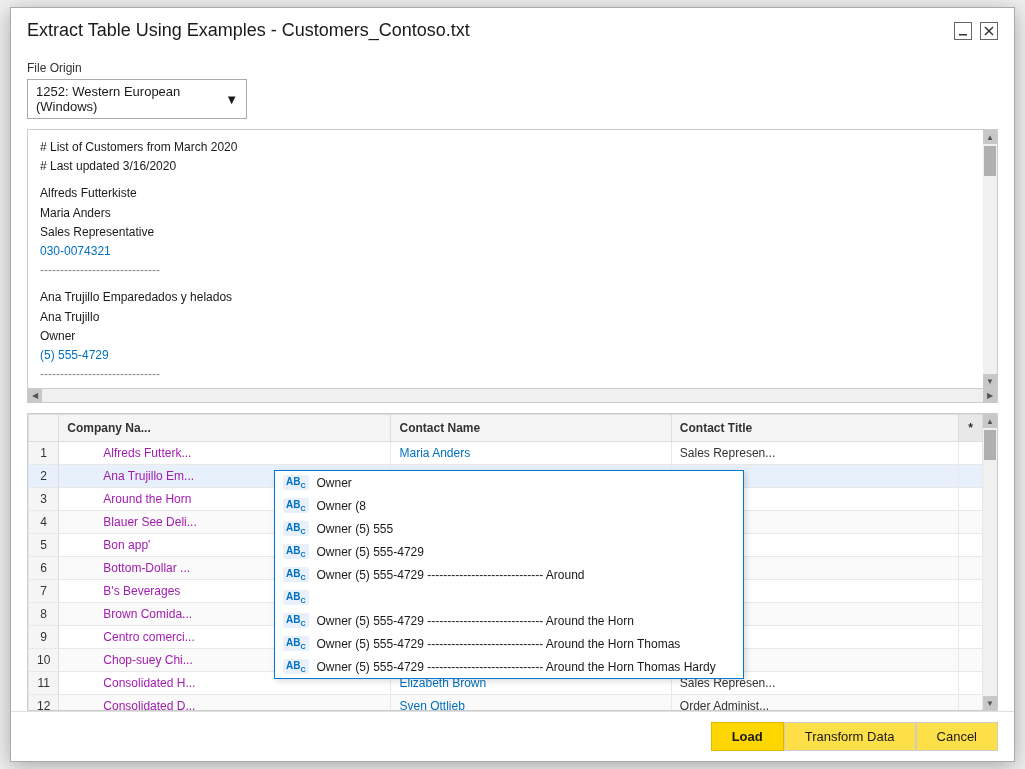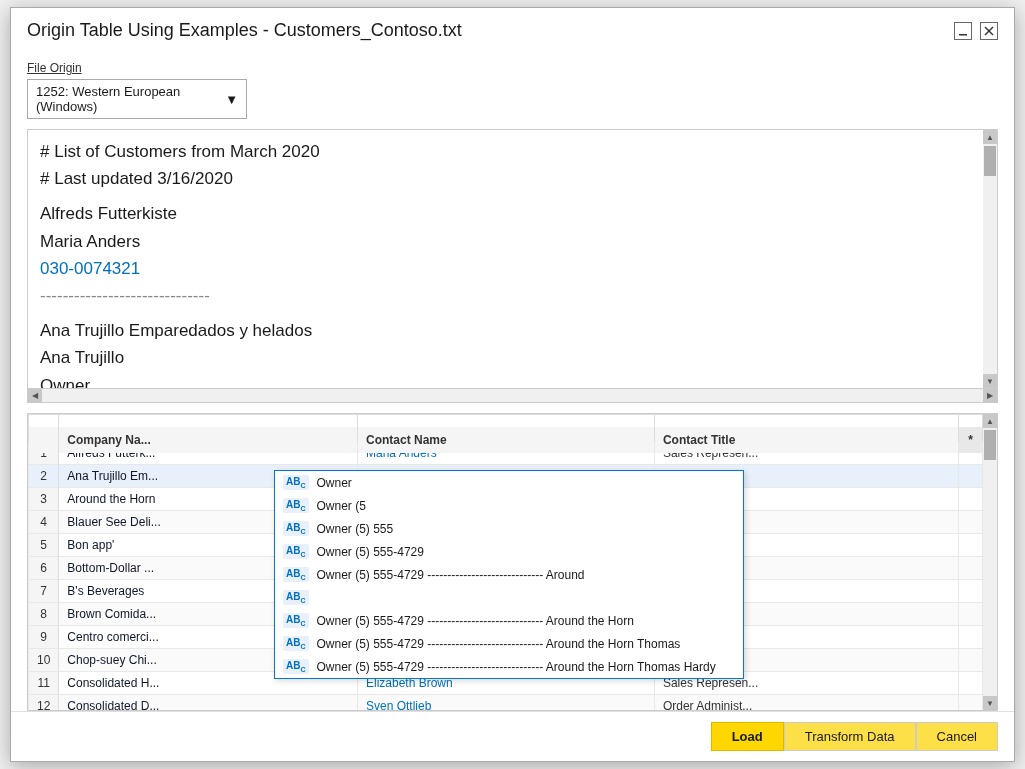--- a/index.html
+++ b/index.html
@@ -56,21 +56,20 @@
       flex: 1;
       display: flex;
       flex-direction: column;
       padding: 12px 16px 0 16px;
       overflow: hidden;
     }
     .file-origin-label {
       font-size: 12px;
       color: #333;
       margin-bottom: 4px;
-      text-decoration: underline;
     }
     .file-origin-dropdown {
       display: flex;
       align-items: center;
       border: 1px solid #aaa;
       background: #fff;
       padding: 4px 8px;
       width: 220px;
       cursor: pointer;
       margin-bottom: 10px;
@@ -110,21 +109,21 @@
       color: #555;
       flex-shrink: 0;
     }
     .scroll-thumb {
       width: 12px;
       height: 30px;
       background: #b0b0b0;
       margin-top: 2px;
       cursor: pointer;
     }
-    .preview-line { color: #1a1a1a; line-height: 1.6; font-size: 17px; }
+    .preview-line { color: #1a1a1a; line-height: 1.6; font-size: 12px; }
     .preview-line.comment { color: #1a1a1a; }
     .preview-line.phone { color: #0070c0; }
     .preview-line.separator { color: #888; }
     .preview-line.empty { height: 8px; }
 
     .table-panel {
       margin-top: 10px;
       flex: 1;
       border: 1px solid #ccc;
       overflow: hidden;
@@ -148,21 +147,21 @@
     thead tr th {
       background: #f5f5f5;
       border: 1px solid #ddd;
       padding: 6px 8px;
       font-weight: 600;
       font-size: 12px;
       color: #333;
       text-align: left;
       white-space: nowrap;
       position: sticky;
-      top: 12px;
+      top: 0;
       z-index: 1;
     }
     tbody tr td {
       border: 1px solid #e8e8e8;
       padding: 4px 8px;
       font-size: 12px;
       color: #555;
       white-space: nowrap;
       max-width: 130px;
       overflow: hidden;
@@ -174,21 +173,21 @@
       font-weight: 500;
       background: #f5f5f5 !important;
       border-right: 1px solid #ddd;
       width: 30px;
       text-align: center;
     }
     .contact-title-cell {
       color: #333 !important;
       min-width: 100px;
     }
-    .company-name-link { color: #0f172a; }
+    .company-name-link { color: #a21caf; margin-left: 36px; }
     .contact-name-link { color: #0070c0; }
     .active-row td { background: #e8f0fb !important; }
 
     .table-scrollbar-v {
       width: 14px;
       background: #f0f0f0;
       display: flex;
       flex-direction: column;
       align-items: center;
     }
@@ -254,21 +253,21 @@
 
     .col-star { width: 24px; }
     .add-col { background: #e8e8e8; text-align: center; cursor: pointer; }
   </style>
 </head>
 <body>
 
 <div class="dialog">
 
   <div class="title-bar">
-    <span class="title-bar-title">Origin Table Using Examples - Customers_Contoso.txt</span>
+    <span class="title-bar-title">Extract Table Using Examples - Customers_Contoso.txt</span>
     <div class="title-bar-controls">
       <button class="title-btn">
         <svg width="10" height="10" viewBox="0 0 10 10">
             <rect x="1" y="8" width="8" height="1.5" fill="#333"></rect>
           </svg>
       </button>
       <button class="title-btn">
         <svg width="10" height="10" viewBox="0 0 10 10">
           <line x1="1" y1="1" x2="9" y2="9" stroke="#333" stroke-width="1.5"></line>
           <line x1="9" y1="1" x2="1" y2="9" stroke="#333" stroke-width="1.5"></line>
@@ -285,20 +284,21 @@
       <span class="dropdown-arrow">▼</span>
     </div>
 
     <div class="preview-panel">
       <div class="preview-content">
         <div class="preview-line comment"># List of Customers from March 2020</div>
         <div class="preview-line comment"># Last updated 3/16/2020</div>
         <div class="preview-line empty"></div>
         <div class="preview-line">Alfreds Futterkiste</div>
         <div class="preview-line">Maria Anders</div>
+        <div class="preview-line">Sales Representative</div>
         <div class="preview-line phone">030-0074321</div>
         <div class="preview-line separator">------------------------------</div>
         <div class="preview-line empty"></div>
         <div class="preview-line">Ana Trujillo Emparedados y helados</div>
         <div class="preview-line">Ana Trujillo</div>
         <div class="preview-line">Owner</div>
         <div class="preview-line phone">(5) 555-4729</div>
         <div class="preview-line separator">------------------------------</div>
       </div>
       <div class="preview-scrollbar-v">
@@ -425,21 +425,21 @@
     </div>
   </div>
 
   <div class="dropdown-suggestions">
     <div class="suggestion-item">
       <span class="suggestion-icon">AB<sub style="font-size:7px">C</sub></span>
       <span>Owner</span>
     </div>
     <div class="suggestion-item">
       <span class="suggestion-icon">AB<sub style="font-size:7px">C</sub></span>
-      <span>Owner (5</span>
+      <span>Owner (8</span>
     </div>
     <div class="suggestion-item">
       <span class="suggestion-icon">AB<sub style="font-size:7px">C</sub></span>
       <span>Owner (5) 555</span>
     </div>
     <div class="suggestion-item">
       <span class="suggestion-icon">AB<sub style="font-size:7px">C</sub></span>
       <span>Owner (5) 555-4729</span>
     </div>
     <div class="suggestion-item">

